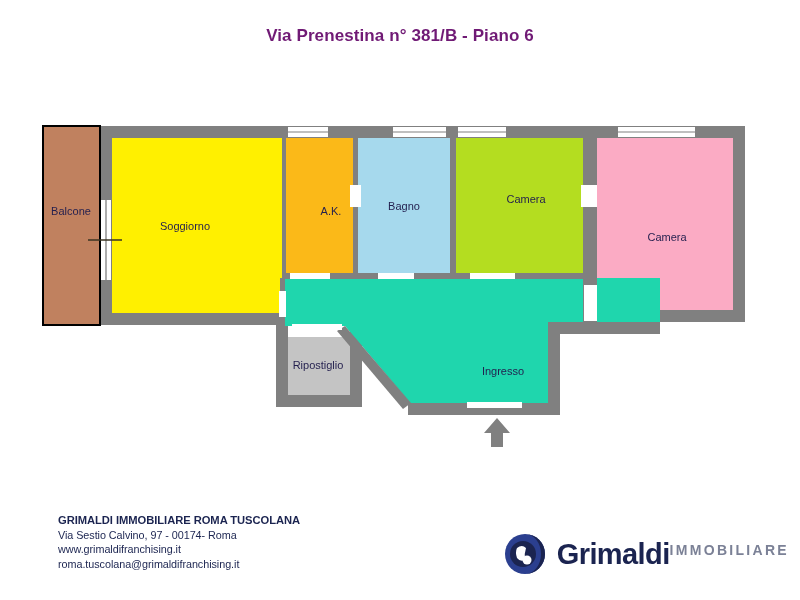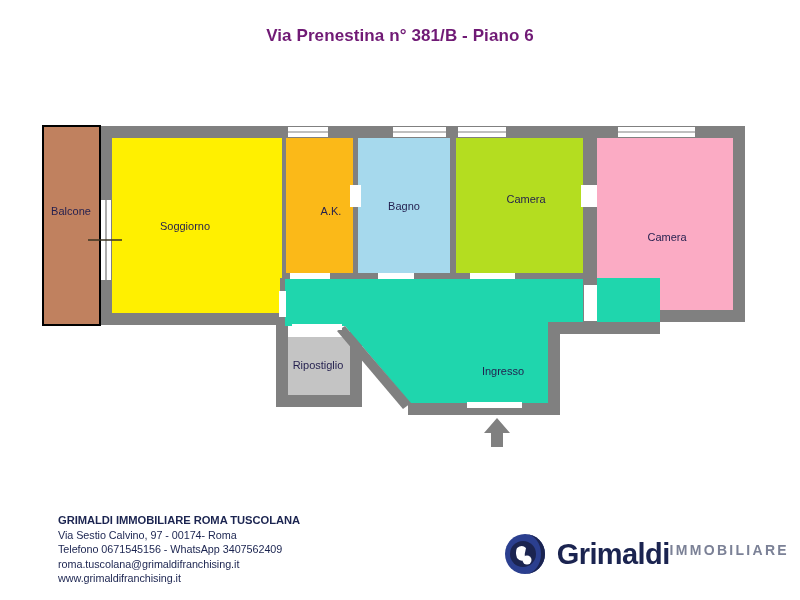--- a/index.html
+++ b/index.html
@@ -224,23 +224,22 @@
       <text class="room-label" x="318" y="271">Ripostiglio</text>
 
     </svg>
   </div>
 
   <div id="footer">
 
     <div id="company-block">
       <div id="company-name">GRIMALDI IMMOBILIARE ROMA TUSCOLANA</div>
       <div class="company-line">Via Sestio Calvino, 97 - 00174- Roma</div>
-      <div class="company-line">Telefono 0671545156 - WhatsApp 3407562409</div>
+      <div class="company-line">www.grimaldifranchising.it</div>
       <div class="company-line">roma.tuscolana@grimaldifranchising.it</div>
-      <div class="company-line">www.grimaldifranchising.it</div>
     </div>
 
     <div id="brand-logo">
       <svg width="46" height="46" viewBox="0 0 46 46">
         <circle cx="23" cy="23" r="20" fill="#2b3f8f"></circle>
         <path d="M23,3 a20,20 0 0,1 0,40 a16,20 0 0,0 0,-40 z" fill="#1b2450"></path>
         <circle cx="21" cy="23" r="13" fill="#1b2450"></circle>
         <path d="M15,17 q5,-4 9,0 q-2,6 -1,12 q-5,2 -8,-2 q-2,-6 0,-10 z" fill="#ffffff"></path>
         <circle cx="25" cy="29" r="4.5" fill="#ffffff"></circle>
       </svg>

